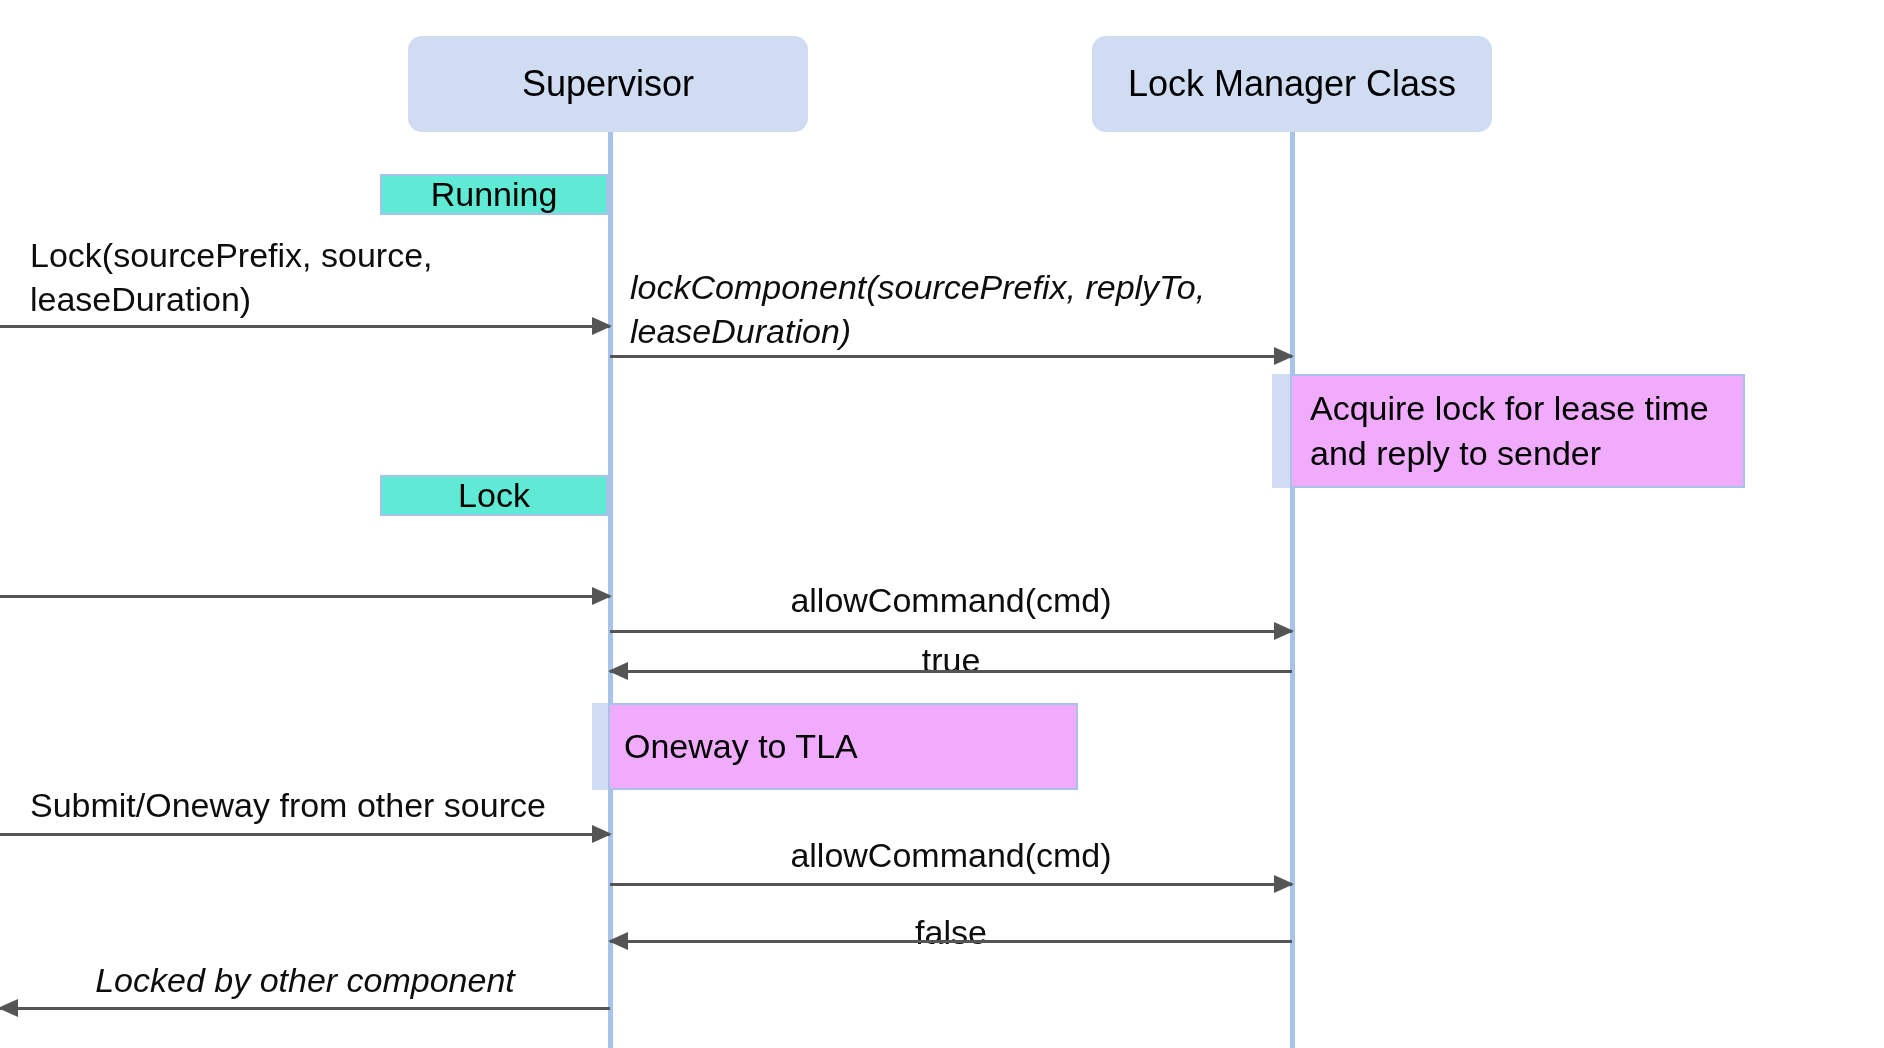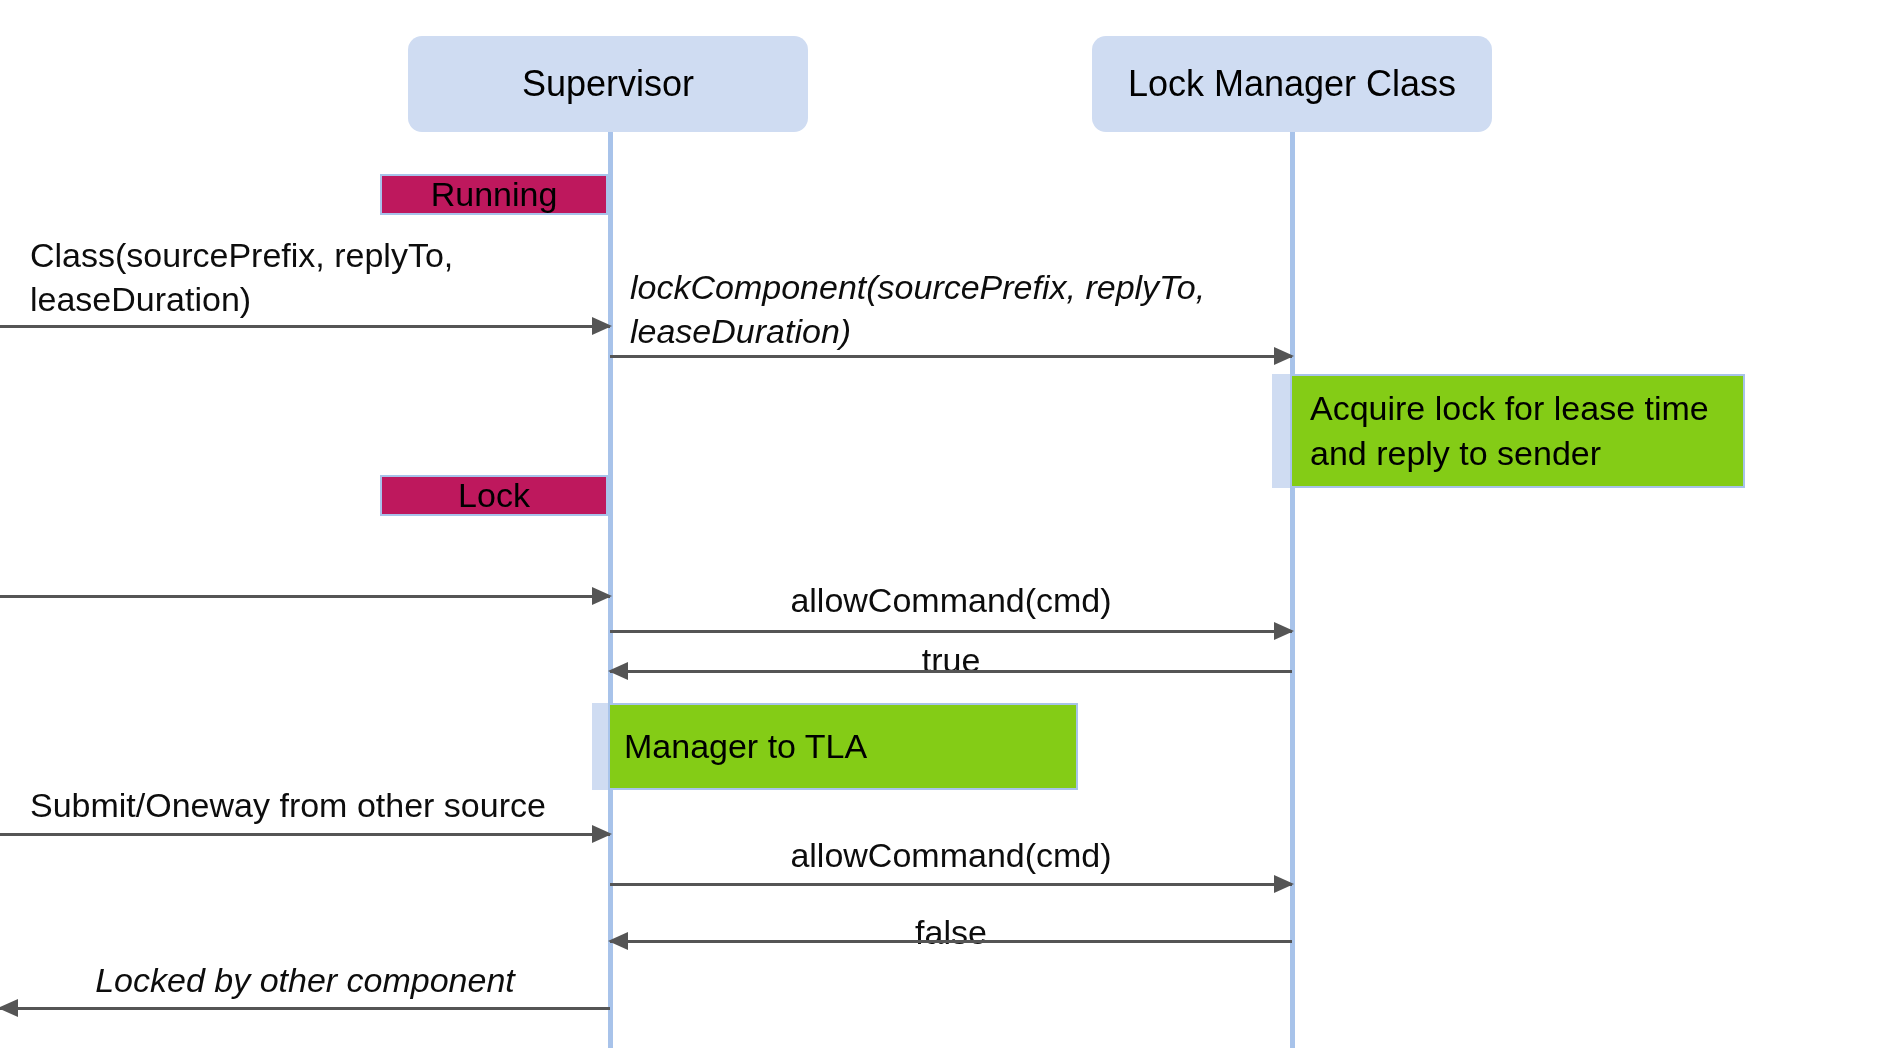--- a/index.html
+++ b/index.html
@@ -35,33 +35,33 @@
     background: #a8c3ea;
   }
   
   .activation {
     position: absolute;
     background: #cfdcf2;
   }
   
   .state-box {
     position: absolute;
-    background: #be185d;
+    background: #5eead4;
     border: 2px solid #a8c3ea;
     display: flex;
     align-items: center;
     justify-content: center;
     font-size: 34px;
     color: #000000;
     box-sizing: border-box;
   }
   
   .note-box {
     position: absolute;
-    background: #84cc16;
+    background: #f0abfc;
     border: 2px solid #a8c3ea;
     box-sizing: border-box;
     display: flex;
     flex-direction: column;
     justify-content: center;
     padding-left: 14px;
     font-size: 34px;
     color: #000000;
     line-height: 1.32;
   }
@@ -133,24 +133,24 @@
   <div class="state-box" style="left:380px; top:459px; width:228px; height:41px;margin-top:16px;">
     <span>Lock</span>
   </div>
 
   <div class="note-box centered-pad" style="left:1290px; top:374px; width:455px; height:114px;">
     <div>Acquire lock for lease time</div>
     <div> and reply to sender</div>
   </div>
 
   <div class="note-box" style="left:608px; top:703px; width:470px; height:87px;">
-    <div>Manager to TLA</div>
-  </div>
-
-  <div class="msg-label left" style="left:30px; top:233px; width:560px;">Class(sourcePrefix, replyTo,
+    <div>Oneway to TLA</div>
+  </div>
+
+  <div class="msg-label left" style="left:30px; top:233px; width:560px;">Lock(sourcePrefix, source,
 leaseDuration)</div>
   <div class="msg right" style="left:0px; top:325px; width:610px;">
     <div class="line"></div>
     <div class="head"></div>
   </div>
 
   <div class="msg-label left" style="left:630px; top:265px; width:680px;font-style:italic;">lockComponent(sourcePrefix, replyTo,
 leaseDuration)</div>
   <div class="msg right" style="left:610px; top:355px; width:682px;">
     <div class="line"></div>

